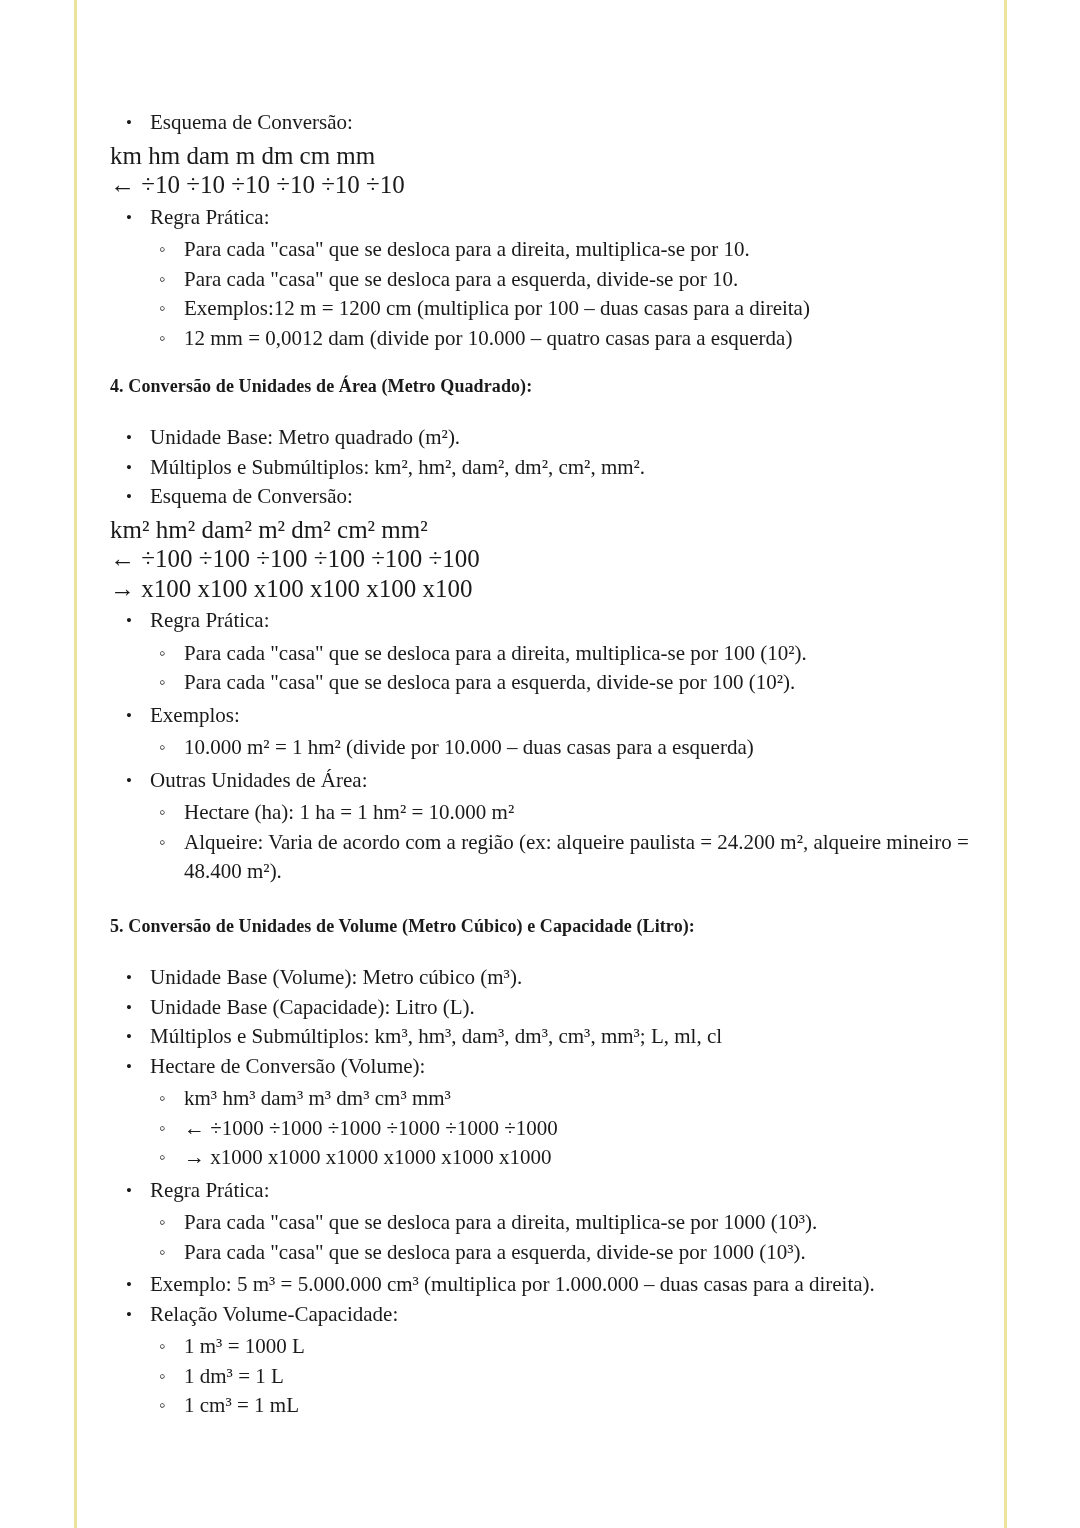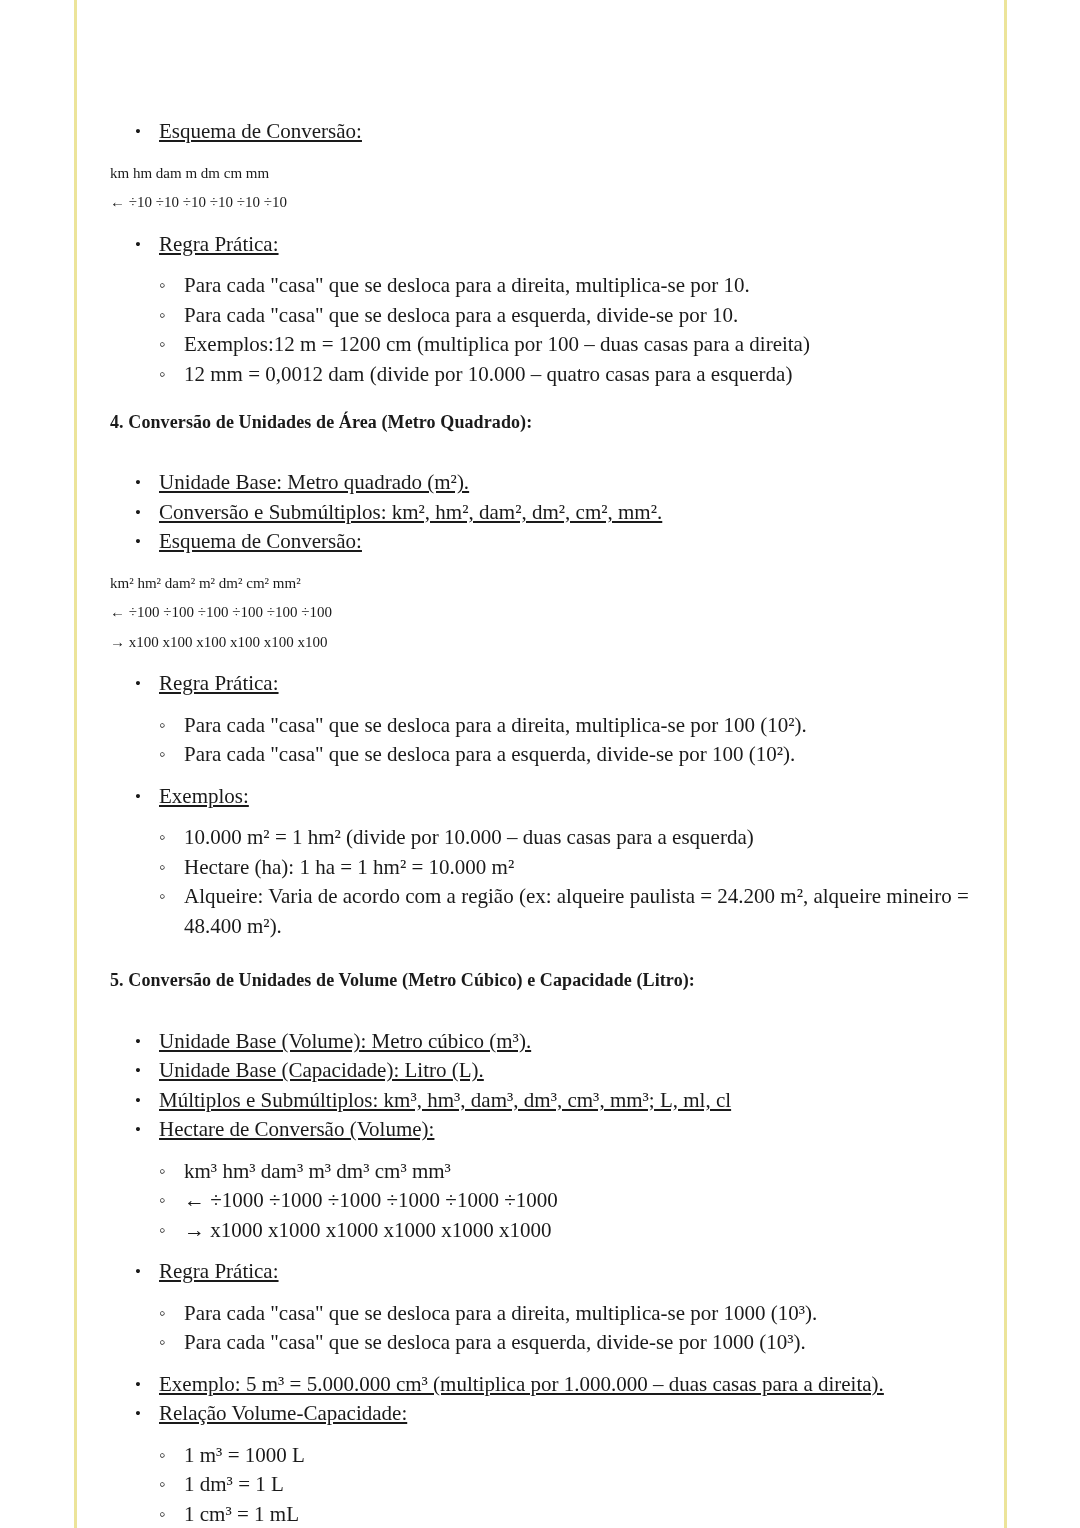--- a/index.html
+++ b/index.html
@@ -42,23 +42,22 @@
     font-size: 18px;
     font-weight: bold;
     letter-spacing: 0.1px;
     margin: 0;
     padding: 0;
     line-height: 1.3;
   }
 
   ul.lvl1 {
     list-style: none;
-    margin: 12px;
-    padding: 0;
-    text-decoration: underline;
+    margin: 3px;
+    padding: 0;
   }
   ul.lvl1 > li {
     position: relative;
     padding-left: 37px;
     font-size: 21px;
     line-height: 29.5px;
   }
   ul.lvl1 > li > .txt::before {
     content: "\2022";
     position: absolute;
@@ -84,21 +83,21 @@
     left: 12px;
     font-size: 18px;
     line-height: 29.5px;
   }
   
   .sub { margin-left: 37px; }
 
   
   p.plain {
     margin: 0;
-    font-size: 15px;
+    font-size: 25px;
     line-height: 29.5px;
   }
   .gap-md { height: 22px; }
   .gap-lg { height: 28px; }
 </style>
 </head>
 <body style="background: rgb(255, 255, 255); color: rgb(26, 26, 26);">
 
 <div class="rule rule-left" style="background: rgb(236, 228, 154);"></div>
 <div class="rule rule-right" style="background: rgb(236, 228, 154);"></div>
@@ -129,21 +128,21 @@
 
   <div class="gap-md"></div>
 
   <h2 class="heading">4. Conversão de Unidades de Área (Metro Quadrado):</h2>
 
   <div class="gap-md"></div>
 
   <div class="block">
     <ul class="lvl1">
       <li><span class="txt">Unidade Base: Metro quadrado (m²).</span></li>
-      <li><span class="txt">Conversão e Submúltiplos: km², hm², dam², dm², cm², mm².</span></li>
+      <li><span class="txt">Múltiplos e Submúltiplos: km², hm², dam², dm², cm², mm².</span></li>
       <li><span class="txt">Esquema de Conversão:</span></li>
     </ul>
     <p class="plain">km² hm² dam² m² dm² cm² mm²</p>
     <p class="plain">← ÷100 ÷100 ÷100 ÷100 ÷100 ÷100</p>
     <p class="plain">→ x100 x100 x100 x100 x100 x100</p>
 
     <ul class="lvl1">
       <li><span class="txt">Regra Prática:</span></li>
     </ul>
     <div class="sub">
@@ -155,20 +154,23 @@
 
     <ul class="lvl1">
       <li><span class="txt">Exemplos:</span></li>
     </ul>
     <div class="sub">
       <ul class="lvl2">
         <li><span class="txt">10.000 m² = 1 hm² (divide por 10.000 – duas casas para a esquerda)</span></li>
       </ul>
     </div>
 
+    <ul class="lvl1">
+      <li><span class="txt">Outras Unidades de Área:</span></li>
+    </ul>
     <div class="sub">
       <ul class="lvl2">
         <li><span class="txt">Hectare (ha): 1 ha = 1 hm² = 10.000 m²</span></li>
         <li><span class="txt">Alqueire: Varia de acordo com a região (ex: alqueire paulista = 24.200 m², alqueire mineiro = 48.400 m²).</span></li>
       </ul>
     </div>
   </div>
 
   <div class="gap-lg"></div>
 

